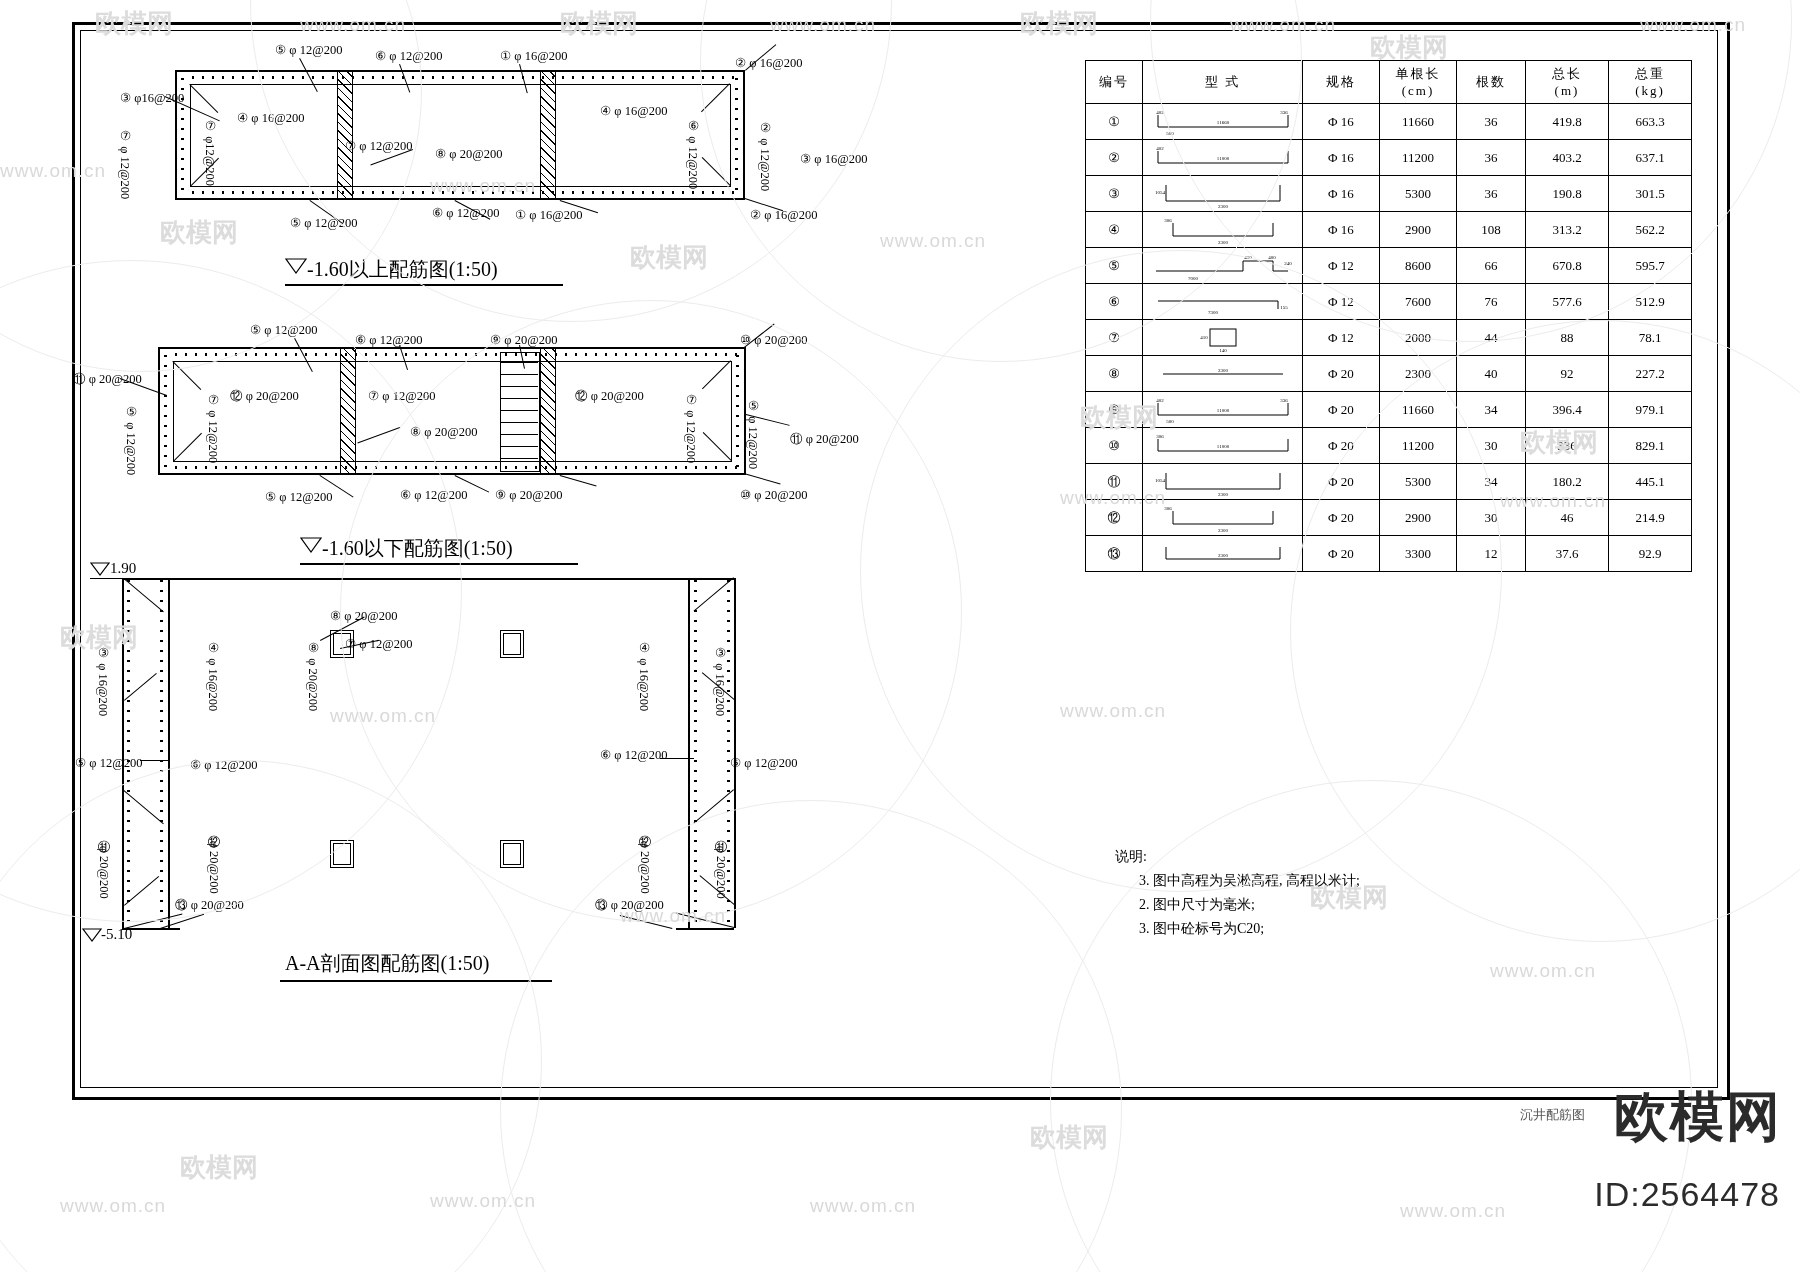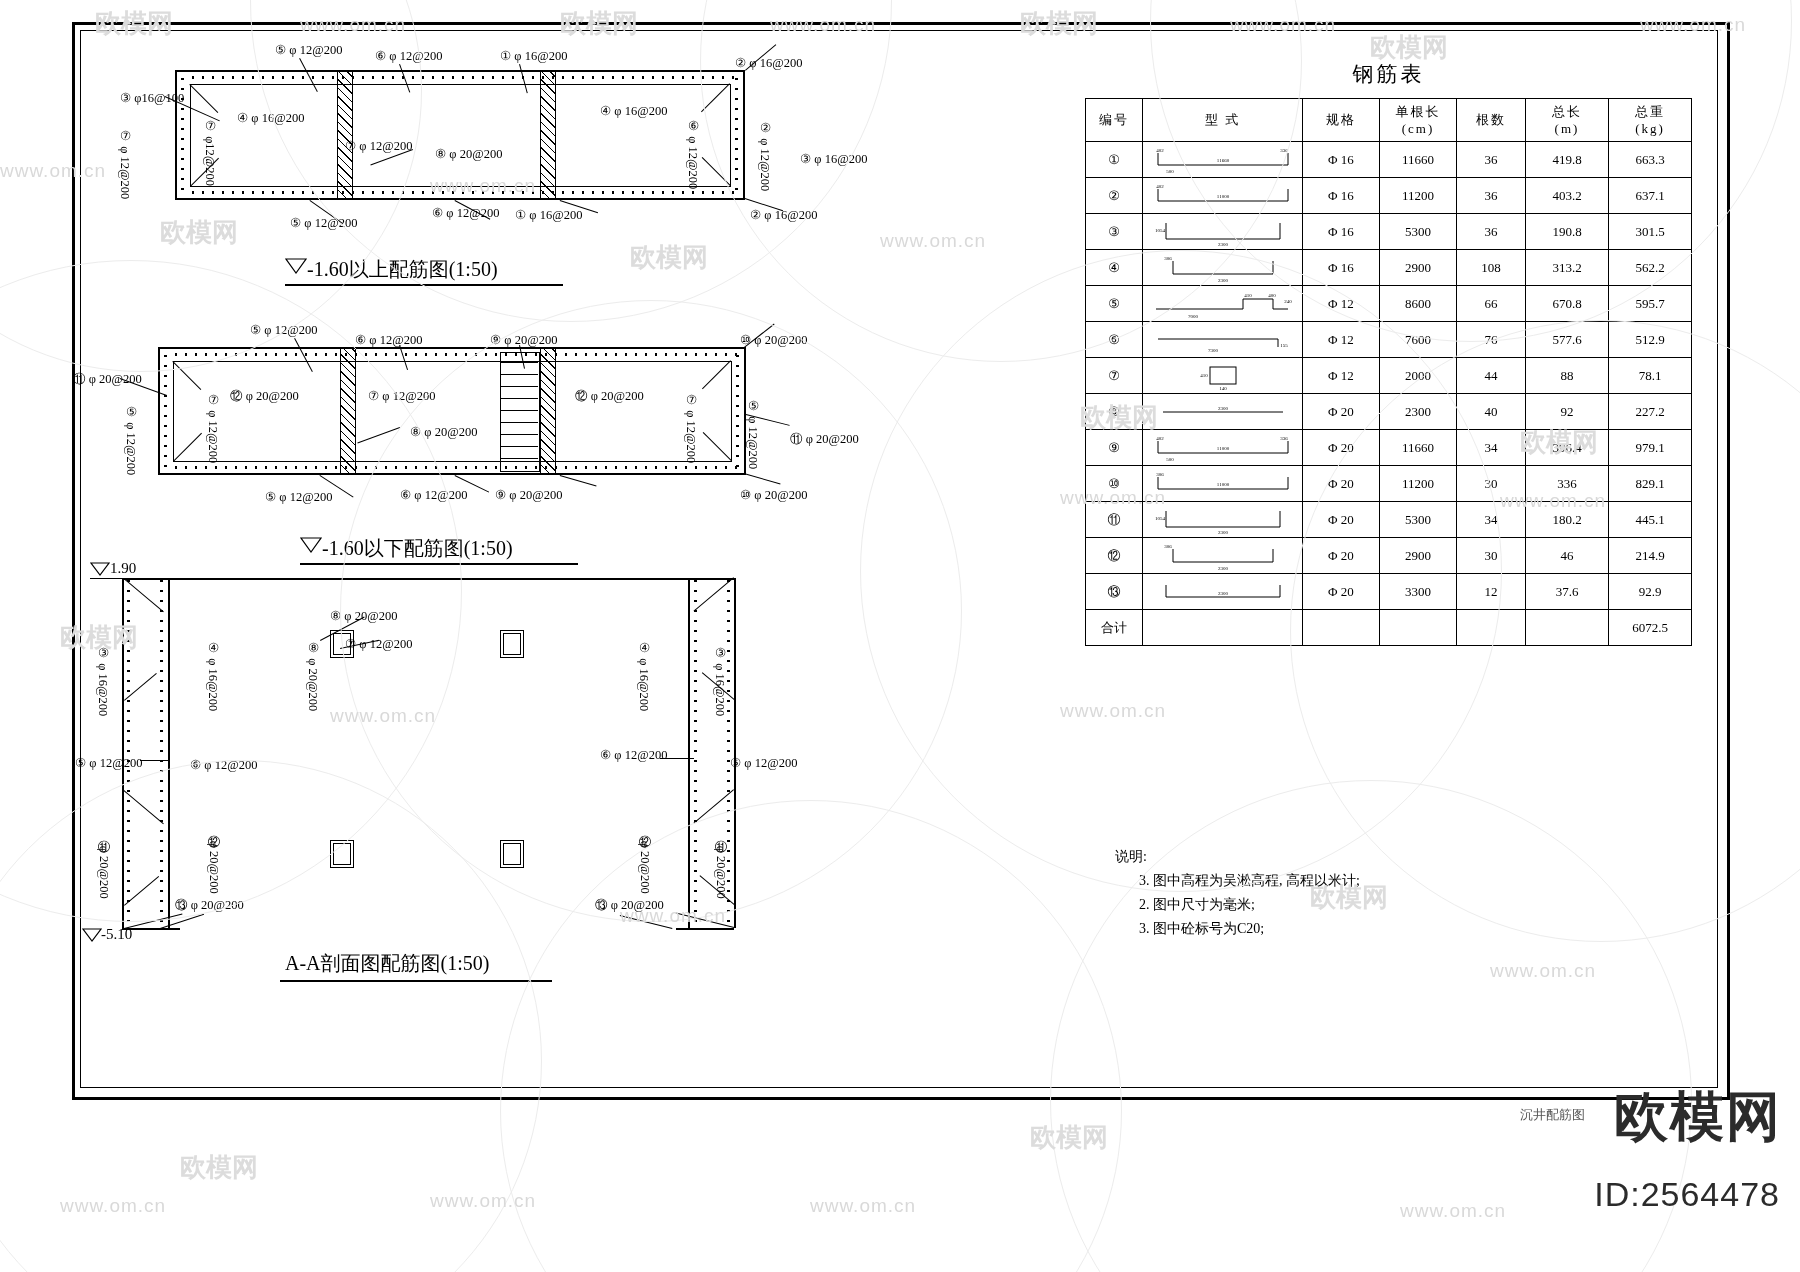--- a/index.html
+++ b/index.html
@@ -148,21 +148,21 @@
   <div class="ln" style="left:300px;top:58px;width:38px;height:1px;transform:rotate(62deg);transform-origin:left top;"></div>
   <div class="ln" style="left:400px;top:64px;width:30px;height:1px;transform:rotate(70deg);transform-origin:left top;"></div>
   <div class="ln" style="left:520px;top:64px;width:30px;height:1px;transform:rotate(75deg);transform-origin:left top;"></div>
   <div class="ln" style="left:745px;top:70px;width:40px;height:1px;transform:rotate(-40deg);transform-origin:left top;"></div>
   <div class="ln" style="left:413px;top:150px;width:45px;height:1px;transform:rotate(-200deg);transform-origin:left top;"></div>
   <div class="ln" style="left:310px;top:200px;width:40px;height:1px;transform:rotate(35deg);transform-origin:left top;"></div>
   <div class="ln" style="left:455px;top:200px;width:40px;height:1px;transform:rotate(28deg);transform-origin:left top;"></div>
   <div class="ln" style="left:560px;top:200px;width:40px;height:1px;transform:rotate(18deg);transform-origin:left top;"></div>
   <div class="ln" style="left:745px;top:198px;width:40px;height:1px;transform:rotate(18deg);transform-origin:left top;"></div>
 
-  <div class="lbl" style="left:120px;top:90px;">③ φ16@100</div>
+  <div class="lbl" style="left:120px;top:90px;">③ φ16@200</div>
   <div class="lbl" style="left:275px;top:42px;">⑤ φ 12@200</div>
   <div class="lbl" style="left:375px;top:48px;">⑥ φ 12@200</div>
   <div class="lbl" style="left:500px;top:48px;">① φ 16@200</div>
   <div class="lbl" style="left:735px;top:55px;">② φ 16@200</div>
   <div class="lbl" style="left:237px;top:110px;">④ φ 16@200</div>
   <div class="lbl" style="left:600px;top:103px;">④ φ 16@200</div>
   <div class="lbl" style="left:435px;top:146px;">⑧ φ 20@200</div>
   <div class="lbl" style="left:345px;top:138px;">⑦ φ 12@200</div>
   <div class="lbl" style="left:800px;top:151px;">③ φ 16@200</div>
   <div class="lbl" style="left:290px;top:215px;">⑤ φ 12@200</div>
@@ -335,21 +335,20 @@
   <div class="lbl v" style="left:95px;top:830px;">⑪ φ 20@200</div>
   <div class="lbl v" style="left:205px;top:825px;">⑫ φ 20@200</div>
   <div class="lbl v" style="left:636px;top:825px;">⑫ φ 20@200</div>
   <div class="lbl v" style="left:712px;top:830px;">⑪ φ 20@200</div>
 
   <div class="title" style="left:285px;top:950px;">A-A剖面图配筋图(1:50)</div>
   <div class="ln hl" style="left:280px;top:980px;width:272px;height:2px;"></div>
 </div>
 
 <div class="table-wrap">
-  <div class="tbl-title">钢筋表</div>
   <table class="rebar">
     <thead>
       <tr>
         <th class="c-no"><span>编号</span></th>
         <th class="c-sh"><span>型  式</span></th>
         <th class="c-spec"><span>规格</span></th>
         <th class="c-len">
           <div>单根长</div>
           <div>(cm)</div>
         </th>
@@ -561,29 +560,20 @@
         <path d="M18 8 L18 20 L132 20 L132 8" stroke="#000" fill="none" stroke-width="1"></path>
         <text x="75" y="18" font-size="5" font-family="Liberation Serif, serif" text-anchor="middle">2300</text>
             </svg>
           </td>
           <td><span>Φ 20</span></td>
           <td><span>3300</span></td>
           <td><span>12</span></td>
           <td><span>37.6</span></td>
           <td><span>92.9</span></td>
         </tr>
-        <tr>
-          <td><span>合计</span></td>
-          <td></td>
-          <td></td>
-          <td></td>
-          <td></td>
-          <td></td>
-          <td><span>6072.5</span></td>
-        </tr>
       </tbody>
   </table>
 </div>
 
 <div class="notes">
   <div>说明:</div>
   <div class="ind">3. 图中高程为吴淞高程, 高程以米计;</div>
   <div class="ind">2. 图中尺寸为毫米;</div>
   <div class="ind">3. 图中砼标号为C20;</div>
 </div>

